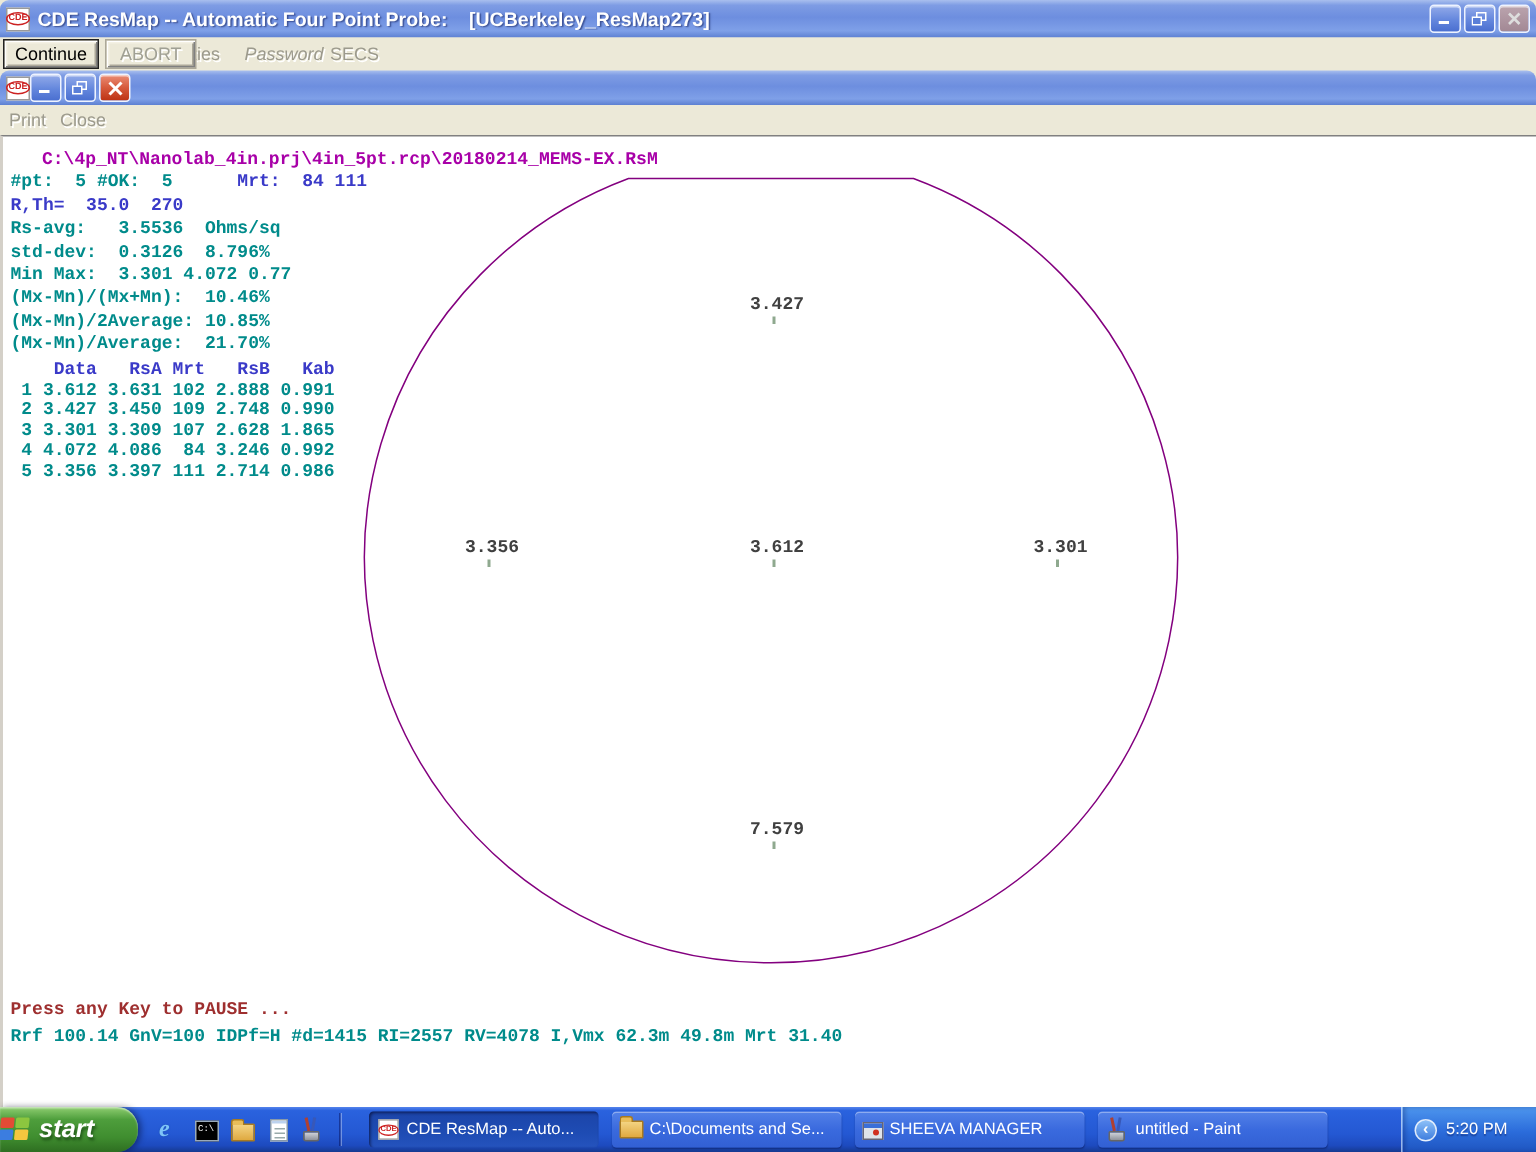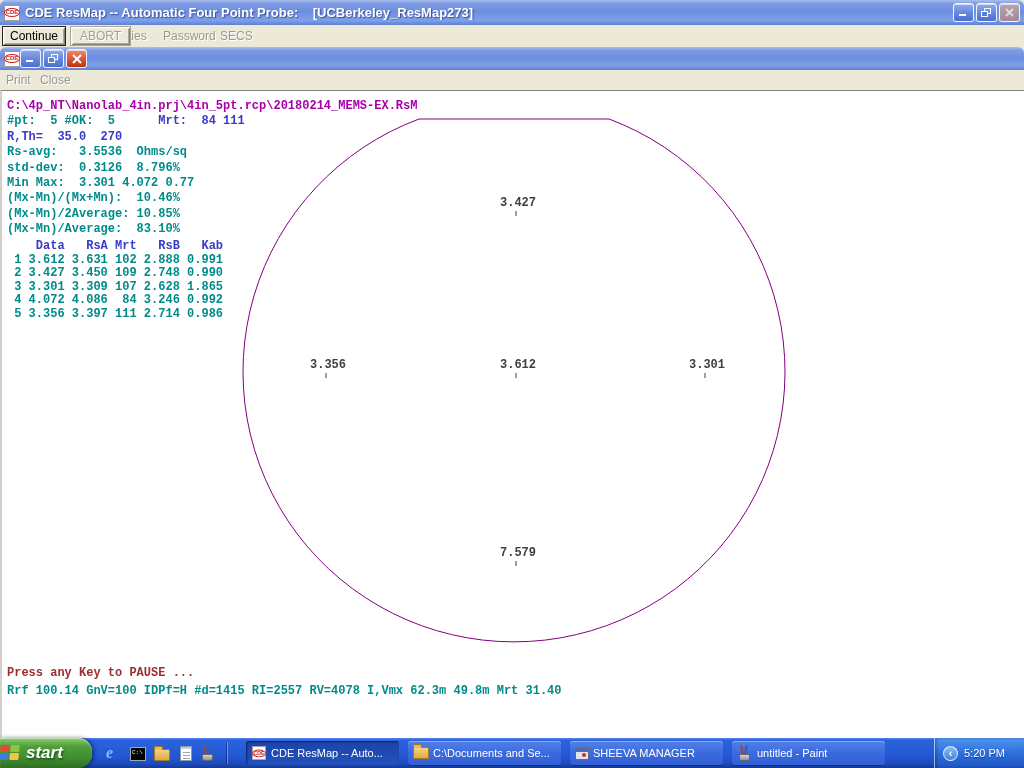--- a/index.html
+++ b/index.html
@@ -54,21 +54,21 @@
   .bevel-btn.disabled { border:1px solid #aca899; color:#a0a094; text-shadow:1px 1px 0 #fff; }
 
   
   .content {
     position:absolute; left:0; top:90px; width:1024px; height:648px;
     background:#fff; border-top:1px solid #808080; border-left:2px solid #d4d0c8;
     font-family:"Liberation Mono","DejaVu Sans Mono",monospace; font-weight:bold;
     font-size:12px; overflow:hidden;
   }
   .tline { position:absolute; white-space:pre; }
-  .c-magenta { color:#a800a8; }
+  .c-magenta { color:#a800a8;margin-left:21px; }
   .c-blue    { color:#3a3ac8; }
   .c-teal    { color:#008b8b; }
   .c-red     { color:#9e2f2f; }
   .stats-block { position:absolute; left:5px; top:8px; }
   .stats-block .row { height:15.4px; white-space:pre; }
   .table-block { position:absolute; left:5px; top:148px; }
   .table-block .row { height:13.5px; white-space:pre; }
 
   .wafer-svg { position:absolute; left:0; top:0; }
   .site-label { position:absolute; color:#404040; white-space:pre; }
@@ -176,21 +176,21 @@
     <span class="win-btn close-disabled">
       <svg width="9" height="9">
         <path d="M1 1 L8 8 M8 1 L1 8" stroke="#ddd" stroke-width="1.8"></path>
       </svg>
     </span>
   </span>
 </div>
 
 <div class="menubar" style="top:25px; height:22px;">
   <span class="menu-item" style="left:108px; z-index:1;">Utilities</span>
-  <span class="menu-item" style="left:163px;">Password</span>
+  <span class="menu-item" style="left:163px;font-style:italic;">Password</span>
   <span class="menu-item" style="left:220px;">SECS</span>
   <button class="bevel-btn default" style="left:2px; width:64px;">Continue</button>
   <button class="bevel-btn disabled" style="left:70px; width:61px;">ABORT</button>
 </div>
 
 <div class="titlebar" style="top:47px; height:23px;">
   <span class="cde-icon">
       <i>CDE</i>
     </span>
   <span class="winbtns">
@@ -222,21 +222,21 @@
 
   <div class="stats-block">
     <div class="row c-magenta">C:\4p_NT\Nanolab_4in.prj\4in_5pt.rcp\20180214_MEMS-EX.RsM</div>
     <div class="row"><span class="c-teal">#pt:  5 #OK:  5</span><span class="c-blue">      Mrt:  84 111</span></div>
     <div class="row c-blue">R,Th=  35.0  270</div>
     <div class="row c-teal">Rs-avg:   3.5536  Ohms/sq</div>
     <div class="row c-teal">std-dev:  0.3126  8.796%</div>
     <div class="row c-teal">Min Max:  3.301 4.072 0.77</div>
     <div class="row c-teal">(Mx-Mn)/(Mx+Mn):  10.46%</div>
     <div class="row c-teal">(Mx-Mn)/2Average: 10.85%</div>
-    <div class="row c-teal">(Mx-Mn)/Average:  83.10%</div>
+    <div class="row c-teal">(Mx-Mn)/Average:  21.70%</div>
   </div>
 
   <div class="table-block">
     <div class="row c-blue">    Data   RsA Mrt   RsB   Kab</div>
     <div class="row c-teal"> 1 3.612 3.631 102 2.888 0.991</div>
     <div class="row c-teal"> 2 3.427 3.450 109 2.748 0.990</div>
     <div class="row c-teal"> 3 3.301 3.309 107 2.628 1.865</div>
     <div class="row c-teal"> 4 4.072 4.086  84 3.246 0.992</div>
     <div class="row c-teal"> 5 3.356 3.397 111 2.714 0.986</div>
   </div>

